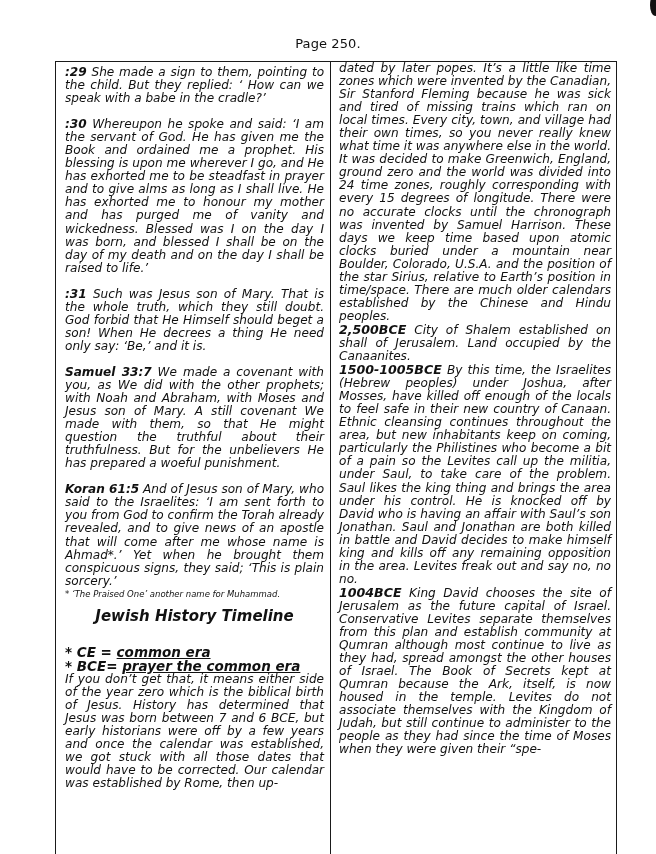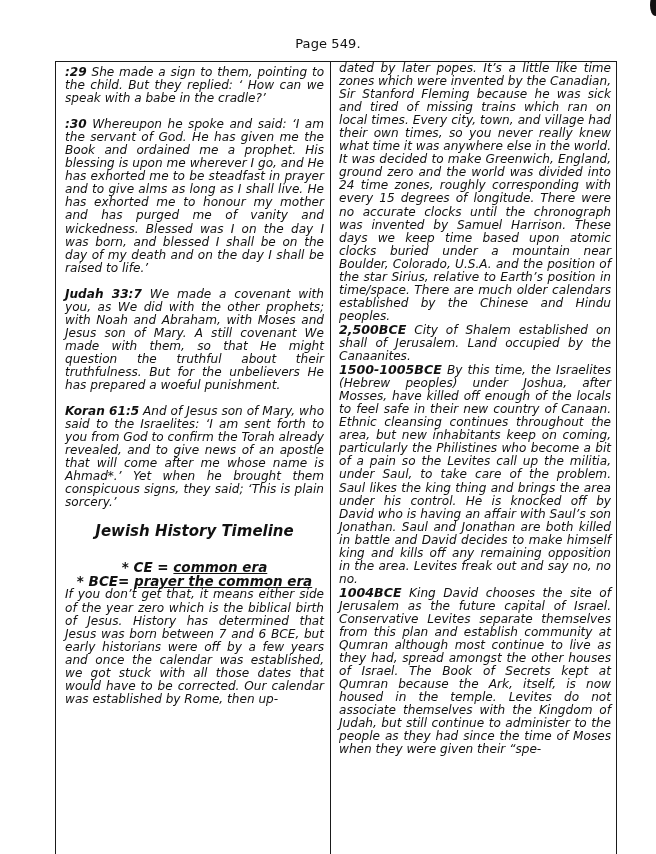--- a/index.html
+++ b/index.html
@@ -26,39 +26,41 @@
   }
   .col-left { width: 276px; padding: 4px 6px 0 9px; border-right: 1.5px solid #1a1a1a; }
   .col-right { width: 286px; padding: 0 5px 0 8px; }
   .para { margin: 0 0 13px 0; }
   .ref { font-weight: bold; font-style: italic; }
   .footnote { font-size: 8.5px; line-height: 10px; margin-top: -12px; margin-bottom: 8px; text-align: left; }
   .section-title {
     font-weight: bold; font-style: italic; font-size: 15px; text-align: center;
     margin: 4px 0 20px 0; line-height: 18px;
   }
-  .def { font-weight: bold; font-style: italic; font-size: 13.5px; line-height: 14px; text-align: center; }
+  .def { font-weight: bold; font-style: italic; font-size: 13.5px; line-height: 14px; text-align: left; }
   .def .u { text-decoration: underline; }
   .entry { margin: 0; }
   .entry .ref { font-size: 12.6px; margin-top: 31px; }
 </style>
 </head>
 <body>
 
 <div class="corner-mark"></div>
 
-<div class="page-title">Page 549.</div>
+<div class="page-title">Page 250.</div>
 
 <div class="frame">
 
   <div class="col col-left">
     <p class="para"><span class="ref">:29</span><span> She made a sign to them, pointing to the child. But they replied: ‘ How can we speak with a babe in the cradle?’</span></p>
     <p class="para"><span class="ref">:30</span><span> Whereupon he spoke and said: ‘I am the servant of God. He has given me the Book and ordained me a prophet. His blessing is upon me wherever I go, and He has exhorted me to be steadfast in prayer and to give alms as long as I shall live. He has exhorted me to honour my mother and has purged me of vanity and wickedness. Blessed was I on the day I was born, and blessed I shall be on the day of my death and on the day I shall be raised to life.’</span></p>
-    <p class="para"><span class="ref">Judah 33:7</span><span> We made a covenant with you, as We did with the other prophets; with Noah and Abraham, with Moses and Jesus son of Mary. A still covenant We made with them, so that He might question the truthful about their truthfulness. But for the unbelievers He has prepared a woeful punishment.</span></p>
+    <p class="para"><span class="ref">:31</span><span> Such was Jesus son of Mary. That is the whole truth, which they still doubt. God forbid that He Himself should beget a son! When He decrees a thing He need only say: ‘Be,’ and it is.</span></p>
+    <p class="para"><span class="ref">Samuel 33:7</span><span> We made a covenant with you, as We did with the other prophets; with Noah and Abraham, with Moses and Jesus son of Mary. A still covenant We made with them, so that He might question the truthful about their truthfulness. But for the unbelievers He has prepared a woeful punishment.</span></p>
     <p class="para"><span class="ref">Koran 61:5</span><span> And of Jesus son of Mary, who said to the Israelites: ‘I am sent forth to you from God to confirm the Torah already revealed, and to give news of an apostle that will come after me whose name is Ahmad*.’ Yet when he brought them conspicuous signs, they said; ‘This is plain sorcery.’</span></p>
+    <p class="para footnote">* ‘The Praised One’ another name for Muhammad.</p>
     <div class="section-title">Jewish History Timeline</div>
     <div class="def"><span>* CE  = </span><span class="u">common era</span></div>
     <div class="def"><span>* BCE= </span><span class="u">prayer the common era</span></div>
     <p class="entry">If you don’t get that, it means either side of the year zero which is the biblical birth of Jesus. History has determined that Jesus was born between 7 and 6 BCE, but early historians were off by a few years and once the calendar was established, we got stuck with all those dates that would have to be corrected. Our calendar was established by Rome, then up-</p>
   </div>
 
   <div class="col col-right">
     <p class="entry">dated by later popes. It’s a little like time zones which were invented by the Canadian, Sir Stanford Fleming because he was sick and tired of missing trains which ran on local times. Every city, town, and village had their own times, so you never really knew what time it was anywhere else in the world. It was decided to make Greenwich, England, ground zero and the world was divided into 24 time zones, roughly corresponding with every 15 degrees of longitude. There were no accurate clocks until the chronograph was invented by Samuel Harrison. These days we keep time based upon atomic clocks buried under a mountain near Boulder, Colorado, U.S.A. and the position of the star Sirius, relative to Earth’s position in time/space. There are much older calendars established by the Chinese and Hindu peoples.</p>
     <p class="entry"><span class="ref">2,500BCE</span><span> City of Shalem established on shall of Jerusalem. Land occupied by the Canaanites.</span></p>
     <p class="entry"><span class="ref">1500-1005BCE</span><span> By this time, the Israelites (Hebrew peoples) under Joshua, after Mosses, have killed off enough of the locals to feel safe in their new country of Canaan. Ethnic cleansing continues throughout the area, but new inhabitants keep on coming, particularly the Philistines who become a bit of a pain so the Levites call up the militia, under Saul, to take care of the problem. Saul likes the king thing and brings the area under his control. He is knocked off by David who is having an affair with Saul’s son Jonathan. Saul and Jonathan are both killed in battle and David decides to make himself king and kills off any remaining opposition in the area. Levites freak out and say no, no no.</span></p>

